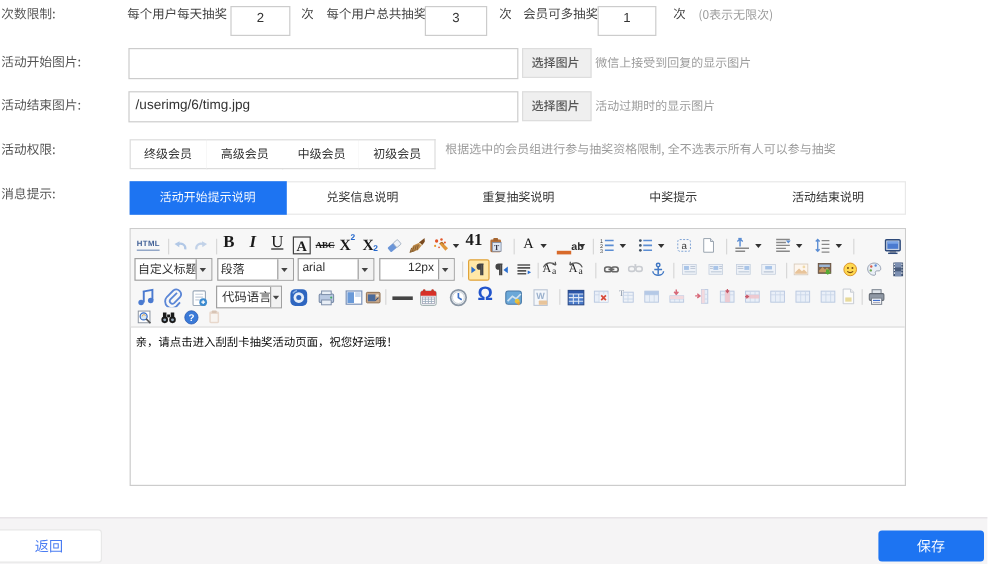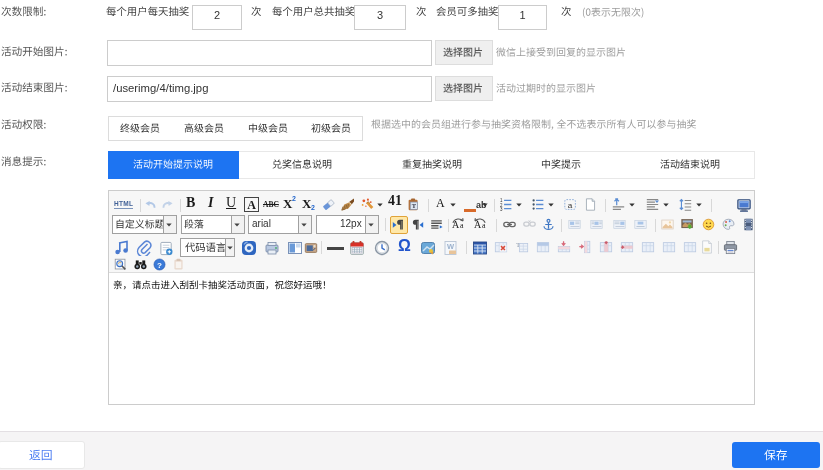--- a/index.html
+++ b/index.html
@@ -120,21 +120,21 @@
         <use href="#g24" transform="translate(0.0,9.3) scale(0.0106,-0.0106)"></use>
         <use href="#g25" transform="translate(10.6,9.3) scale(0.0106,-0.0106)"></use>
         <use href="#g44" transform="translate(21.2,9.3) scale(0.0106,-0.0106)"></use>
         <use href="#g45" transform="translate(31.8,9.3) scale(0.0106,-0.0106)"></use>
         <use href="#g28" transform="translate(42.4,9.3) scale(0.0106,-0.0106)"></use>
         <use href="#g29" transform="translate(53.0,9.3) scale(0.0106,-0.0106)"></use>
         <use href="#g4" transform="translate(63.6,9.3) scale(0.0106,-0.0106)"></use>
       </svg>
     </div>
     <div style="position:absolute;left:107px;top:76px;width:325px;height:26px;border:1px solid #ccc;background:#fff"></div>
-    <div style="position:absolute;left:113px;top:81.5px;font:normal 11.3px 'Liberation Sans';color:#333;white-space:pre;">/userimg/4/timg.jpg</div>
+    <div style="position:absolute;left:113px;top:81.5px;font:normal 11.3px 'Liberation Sans';color:#333;white-space:pre;">/userimg/6/timg.jpg</div>
     <div style="position:absolute;left:435px;top:76px;width:58px;height:25px;border:1px solid #ddd;background:#efefef"></div>
     <div style="position:absolute;left:443px;top:83px">
       <svg class="tx" width="40" height="12" viewBox="0 0 40 12" fill="#555">
         <use href="#g30" transform="translate(0.0,8.8) scale(0.01,-0.01)"></use>
         <use href="#g31" transform="translate(10.0,8.8) scale(0.01,-0.01)"></use>
         <use href="#g32" transform="translate(20.0,8.8) scale(0.01,-0.01)"></use>
         <use href="#g33" transform="translate(30.0,8.8) scale(0.01,-0.01)"></use>
       </svg>
     </div>
     <div style="position:absolute;left:496px;top:83px">

